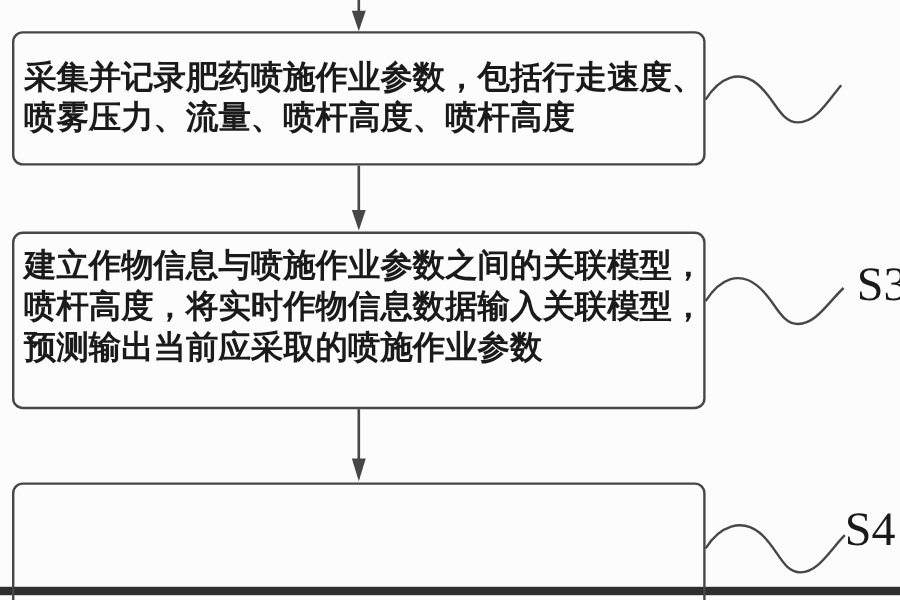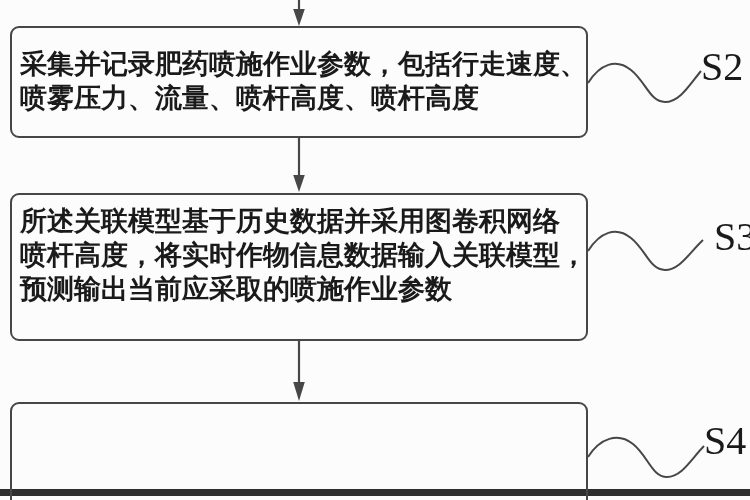--- a/index.html
+++ b/index.html
@@ -86,25 +86,24 @@
 
     <rect class="bottom-bar" x="0" y="489" width="750" height="7"></rect>
   </svg>
 
   <div class="flow-box" id="box-s2">
     <div class="box-line">采集并记录肥药喷施作业参数，包括行走速度、</div>
     <div class="box-line">喷雾压力、流量、喷杆高度、喷杆高度</div>
   </div>
 
   <div class="flow-box" id="box-s3">
-    <div class="box-line">所述关联模型基于历史数据并采用图卷积网络</div>
+    <div class="box-line">建立作物信息与喷施作业参数之间的关联模型，</div>
     <div class="box-line">喷杆高度，将实时作物信息数据输入关联模型，</div>
     <div class="box-line">预测输出当前应采取的喷施作业参数</div>
   </div>
 
   <div class="flow-box" id="box-s4">
   </div>
 
-  <div class="step-label" id="label-s2">S2</div>
   <div class="step-label" id="label-s3">S3</div>
   <div class="step-label" id="label-s4">S4</div>
 
 </div>
 
 </body></html>

